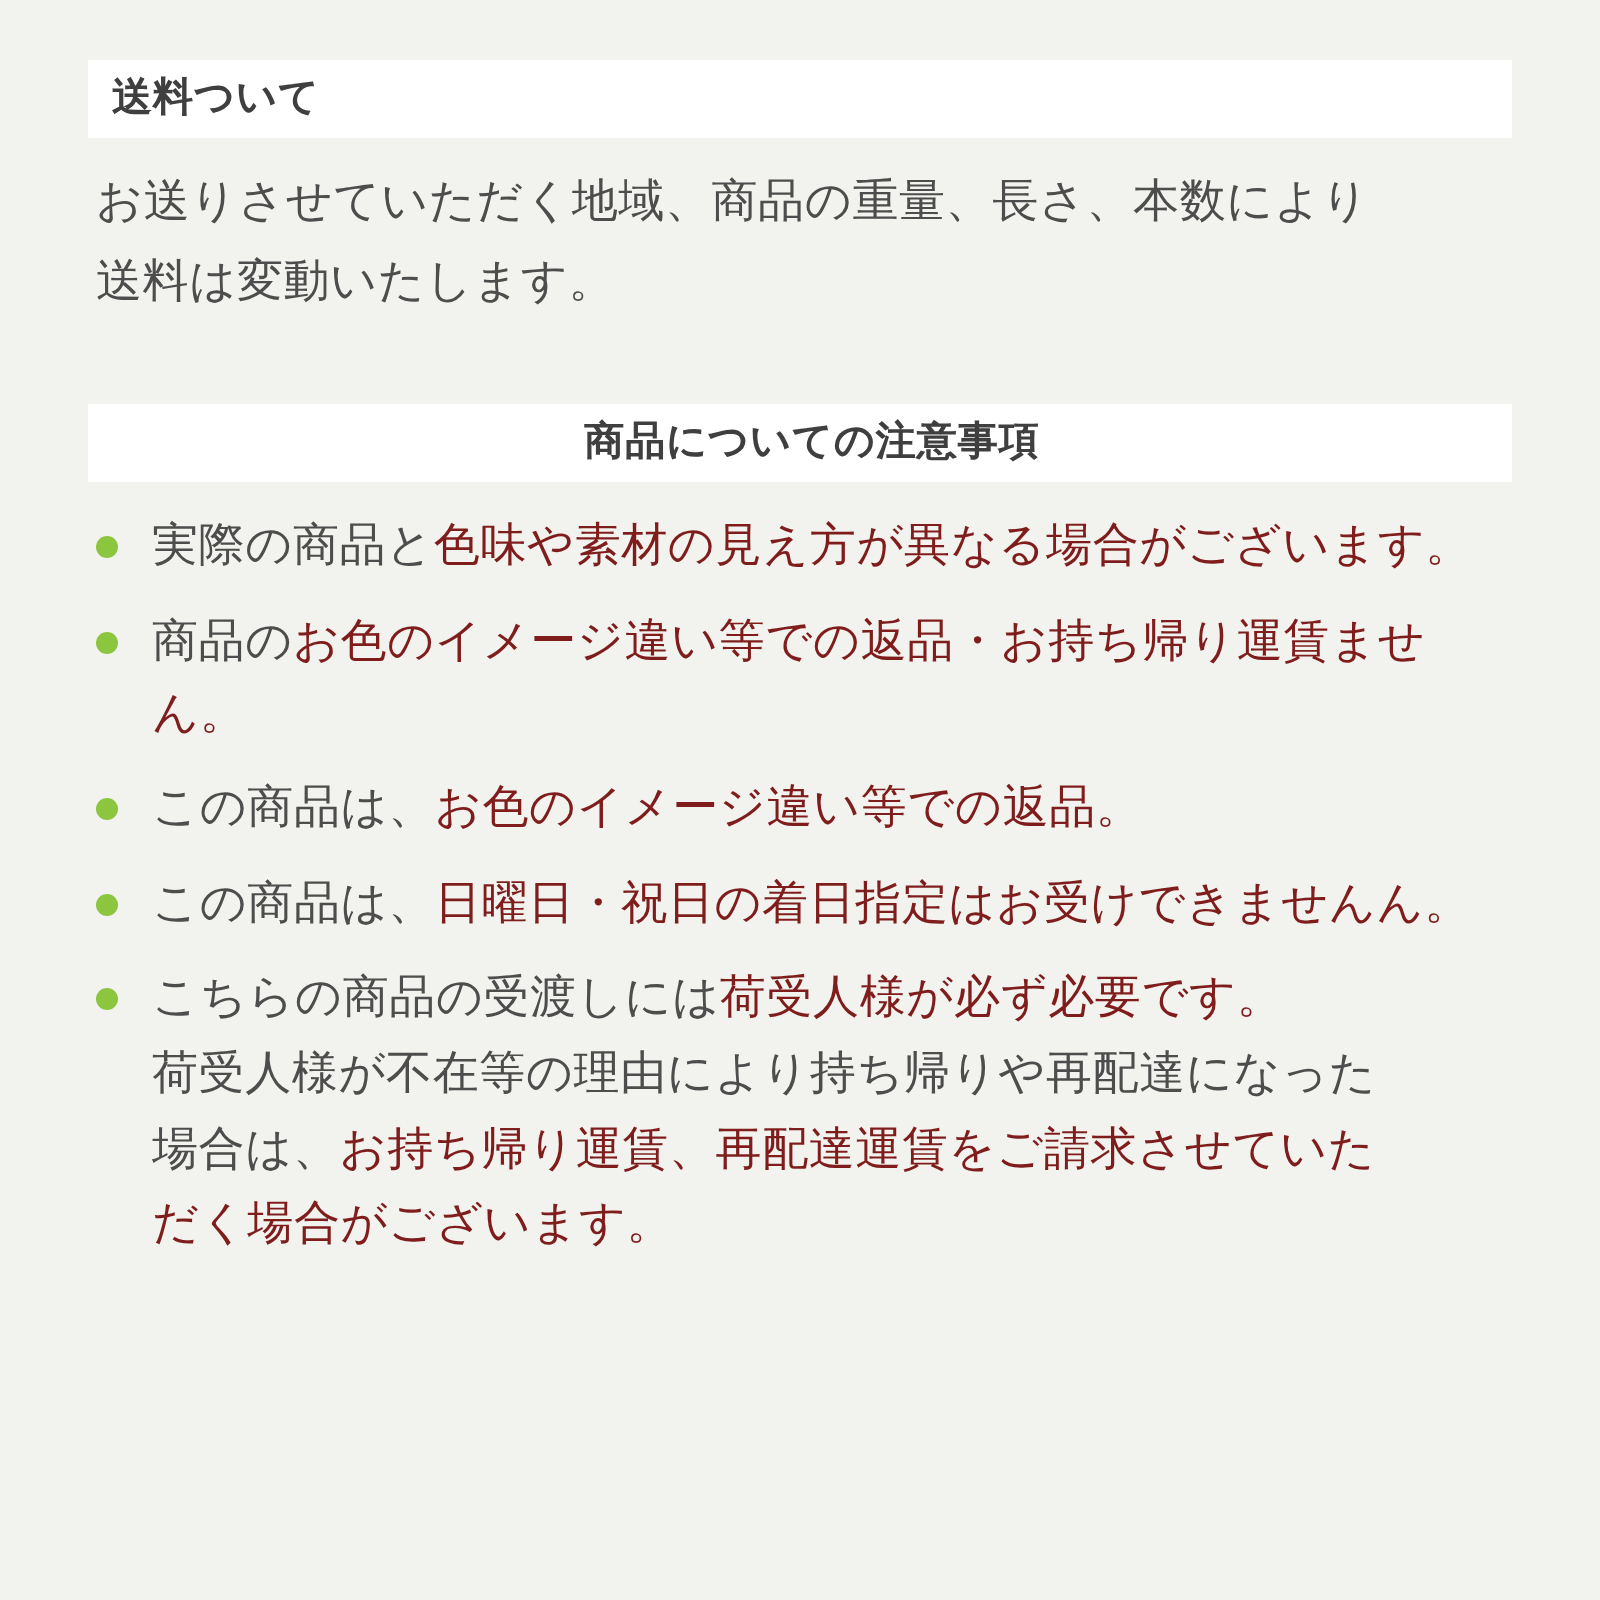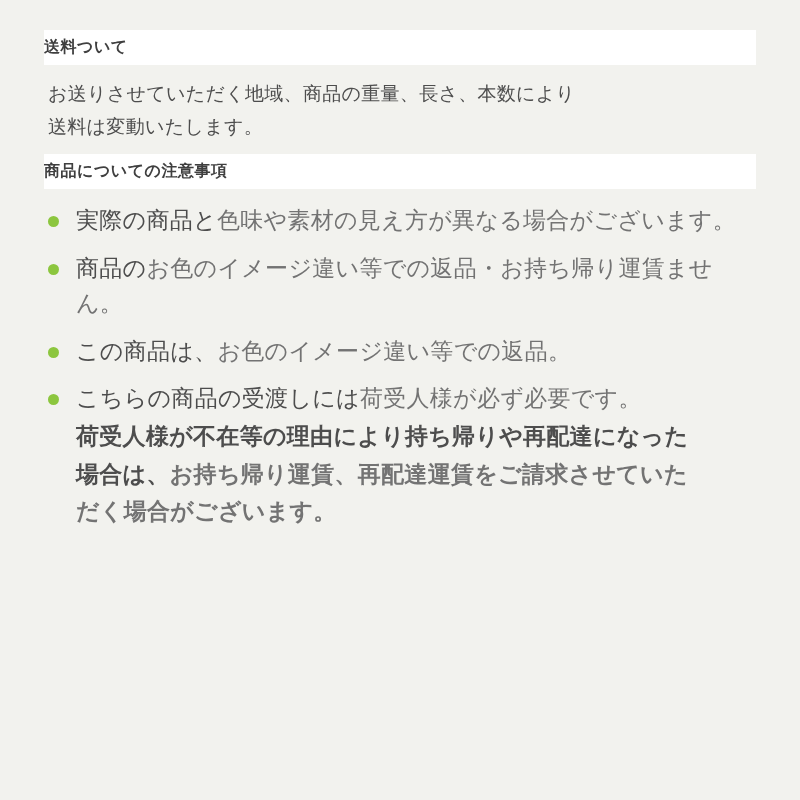--- a/index.html
+++ b/index.html
@@ -16,33 +16,34 @@
   }
   .page {
     width: 800px;
     height: 800px;
     box-sizing: border-box;
     padding: 30px 44px 0 44px;
     position: relative;
   }
   .section-heading {
     background: #ffffff;
-    font-size: 16px;
+    font-size: 20px;
     font-weight: bold;
     color: #3f3f3f;
     line-height: 1.0;
-    padding: 9px 0 10px 0;
+    padding: 9px 0 10px 12px;
     margin: 0 0 14px 0;
     letter-spacing: 0.5px;
   }
   .heading-2 {
-    margin-top: 12px;
+    margin-top: 44px;
+    text-align: center;
   }
   .body-text {
-    font-size: 19px;
+    font-size: 23px;
     line-height: 1.55;
     color: #4d4d4d;
     margin: 0 0 4px 4px;
     letter-spacing: 0.3px;
   }
   ul.note-list {
     list-style: none;
     margin: 6px 0 0 0;
     padding: 0;
   }
@@ -58,26 +59,25 @@
   ul.note-list > li .bullet {
     position: absolute;
     left: 4px;
     top: 13px;
     width: 11px;
     height: 11px;
     border-radius: 50%;
     background: #8cc63e;
   }
   .accent {
-    color: #737373;
+    color: #7f1d1d;
   }
   .sub-line {
     display: block;
     margin-top: 2px;
-    font-weight: bold;
   }
 </style>
 </head>
 <body>
 
 <div class="page">
 
   <h2 class="section-heading">送料ついて</h2>
 
   <p class="body-text">お送りさせていただく地域、商品の重量、長さ、本数により</p>
@@ -95,20 +95,24 @@
     <li>
       <span class="bullet"></span>
       <span>商品の</span><span class="accent">お色のイメージ違い等での返品・お持ち帰り運賃</span><span class="accent">ません。</span>
     </li>
 
     <li>
       <span class="bullet"></span>
       <span>この商品は、</span><span class="accent">お色のイメージ違い等での返品。</span>
     </li>
 
+    <li>
+      <span class="bullet"></span>
+      <span>この商品は、</span><span class="accent">日曜日・祝日の着日指定はお受けできません</span><span class="accent">ん。</span>
+    </li>
 
     <li>
       <span class="bullet"></span>
       <span>こちらの商品の受渡しには</span><span class="accent">荷受人様が必ず必要です。</span>
       <span class="sub-line">荷受人様が不在等の理由により持ち帰りや再配達になった</span>
       <span class="sub-line"><span>場合は、</span><span class="accent">お持ち帰り運賃、再配達運賃をご請求させていた</span></span>
       <span class="sub-line accent">だく場合がございます。</span>
     </li>
 
   </ul>

